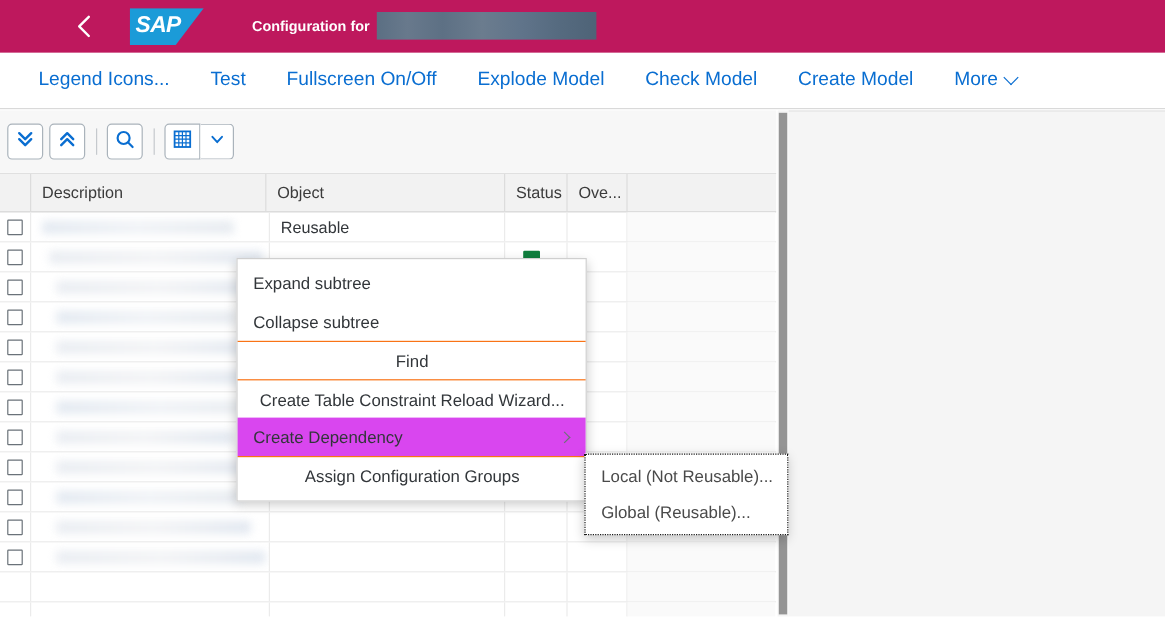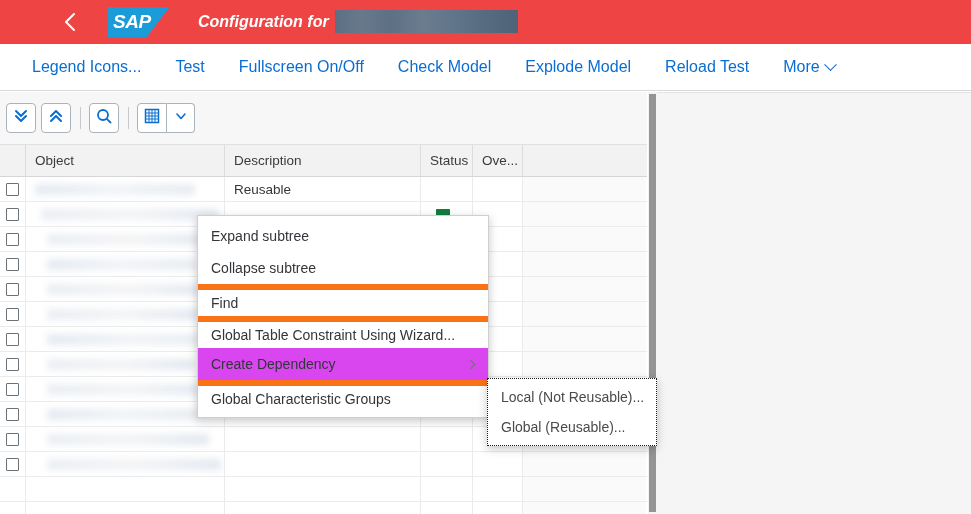--- a/index.html
+++ b/index.html
@@ -18,21 +18,21 @@
     height: 514px;
     overflow: hidden;
     background: #fff;
   }
 
   
   .shell-header {
     position: absolute;
     left: 0; top: 0;
     width: 971px; height: 44px;
-    background: #ef4444;
+    background: #be185d;
     display: flex;
     align-items: center;
   }
   .back-btn {
     width: 44px; height: 44px;
     display: flex; align-items: center; justify-content: center;
     cursor: pointer;
     margin-left: 48px;
   }
   .back-btn svg { display: block; }
@@ -57,25 +57,24 @@
     font-size: 19px;
     font-weight: bold;
     font-style: italic;
     letter-spacing: -0.5px;
     font-family: "Liberation Sans", sans-serif;
     line-height: 22px;
   }
 
   .shell-title {
     color: #ffffff;
-    font-size: 16px;
+    font-size: 12px;
     font-weight: bold;
-    margin-left: 28px;
+    margin-left: 40px;
     white-space: nowrap;
-    font-style: italic;
   }
   .redact-bar {
     display: inline-block;
     width: 183px;
     height: 23px;
     vertical-align: middle;
     margin-left: 6px;
     margin-top: -2px;
     background: linear-gradient(90deg,
        #5b6f83 0%, #68798c 14%, #5d7084 30%,
@@ -258,21 +257,21 @@
     height: 32px;
     display: flex;
     align-items: center;
     padding: 0 12px 0 13px;
     font-size: 14px;
     color: #32363a;
     cursor: pointer;
     white-space: nowrap;
     position: relative;
   }
-  .mi.sep-top  { border-top: 6px solid #f97316; }
+  .mi.sep-top  { border-top: 1px solid #f97316; justify-content: center; }
   .mi.selected { background: #d946ef; }
   .mi .arrow {
     position: absolute;
     right: 14px;
     width: 7px; height: 7px;
     border-right: 1.5px solid #6d7278;
     border-top: 1.5px solid #6d7278;
     transform: rotate(45deg);
   }
   .ctx-menu .pad-bottom { height: 5px; }
@@ -323,27 +322,27 @@
     <div class="action-item">
       <span>Legend Icons...</span>
     </div>
     <div class="action-item">
       <span>Test</span>
     </div>
     <div class="action-item">
       <span>Fullscreen On/Off</span>
     </div>
     <div class="action-item">
+      <span>Explode Model</span>
+    </div>
+    <div class="action-item">
       <span>Check Model</span>
     </div>
     <div class="action-item">
-      <span>Explode Model</span>
-    </div>
-    <div class="action-item">
-      <span>Reload Test</span>
+      <span>Create Model</span>
     </div>
     <div class="action-item">
       <span>More</span>
       <span class="chev-down"></span>
     </div>
   </div>
 
   <div class="table-toolbar">
     <div class="tbtn">
       <span>
@@ -397,22 +396,22 @@
         </span>
       </div>
     </div>
   </div>
 
   <div class="right-panel"></div>
 
   <div class="table-wrap">
     <div class="thead">
       <div class="th c-sel"></div>
+      <div class="th c-desc">Description</div>
       <div class="th c-obj">Object</div>
-      <div class="th c-desc">Description</div>
       <div class="th c-stat">Status</div>
       <div class="th c-over">Ove...</div>
       <div class="th c-rest"></div>
     </div>
     <div id="table-body">
         <div class="trow">
           <div class="td c-sel">
             <div class="cbox"></div>
           </div>
           <div class="td c-obj">
@@ -585,28 +584,28 @@
         <div class="mi">
           <span>Expand subtree</span>
         </div>
         <div class="mi">
           <span>Collapse subtree</span>
         </div>
         <div class="mi sep-top">
           <span>Find</span>
         </div>
         <div class="mi sep-top">
-          <span>Global Table Constraint Using Wizard...</span>
+          <span>Create Table Constraint Reload Wizard...</span>
         </div>
         <div class="mi selected">
           <span>Create Dependency</span>
           <span class="arrow"></span>
         </div>
         <div class="mi sep-top">
-          <span>Global Characteristic Groups</span>
+          <span>Assign Configuration Groups</span>
         </div>
       </div>
     <div class="pad-bottom"></div>
   </div>
 
   <div class="sub-menu">
     <div class="mi">
       <span>Local (Not Reusable)...</span>
     </div>
     <div class="mi">

